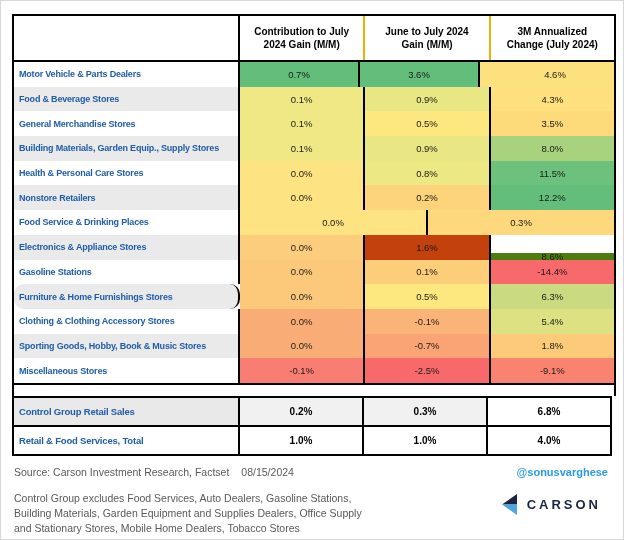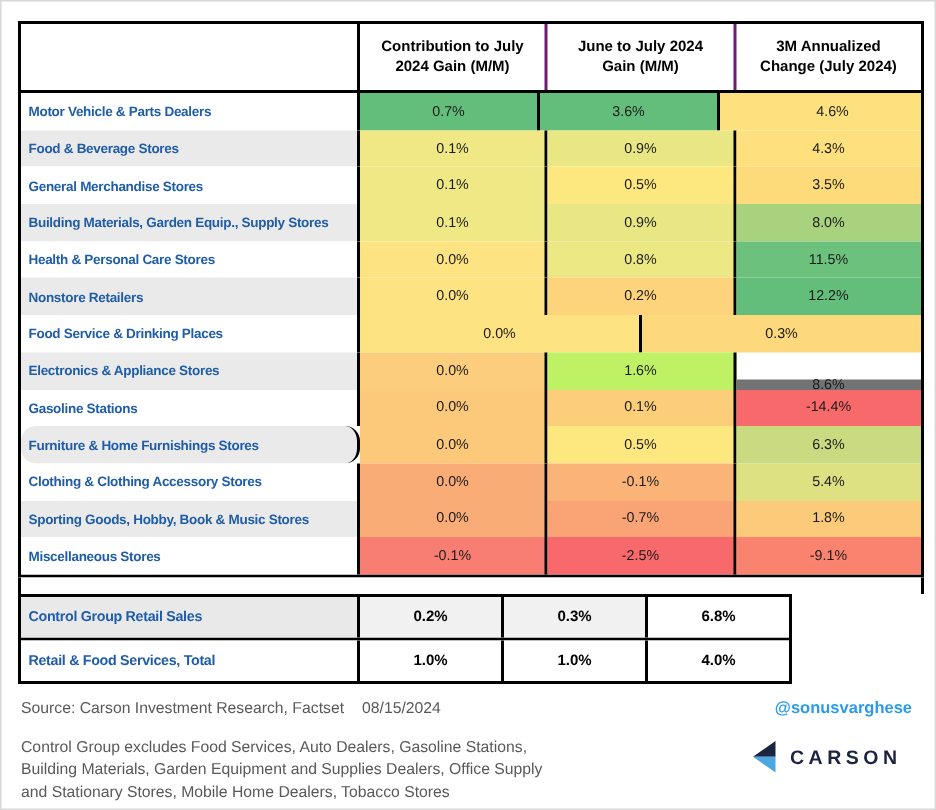--- a/index.html
+++ b/index.html
@@ -13,21 +13,21 @@
     background:#fff;border:1px solid #d8d8d8;overflow:hidden;
   }
   
   .maintable{
     margin:13px 8px 0 11px;width:604px;box-sizing:border-box;
     border:2px solid #000;background:#fff;
   }
   .hrow{display:flex;height:44px;border-bottom:2px solid #000;}
   .corner{width:226px;box-sizing:border-box;border-right:2px solid #000;background:#fff;}
   .hcell{
-    flex:1;box-sizing:border-box;border-right:2px solid #701a75;
+    flex:1;box-sizing:border-box;border-right:2px solid #eab308;
     display:flex;align-items:center;justify-content:center;text-align:center;
     font-weight:bold;font-size:10px;line-height:1.35;padding:2px 10px;color:#000;
   }
   .hcell:last-child{border-right:none;}
   .drow{display:flex;height:24.7px;}
   .rlabel{
     width:226px;box-sizing:border-box;border-right:2px solid #000;
     display:flex;align-items:center;padding-left:5px;
     font-weight:bold;font-size:9px;letter-spacing:-0.2px;white-space:nowrap;
     overflow:hidden;
@@ -38,21 +38,21 @@
     font-size:9.5px;color:#1a1a1a;
   }
   .vcell:last-child{border-right:none;}
   
   .spacer{
     margin-left:11px;width:604px;height:11px;box-sizing:border-box;
     border-left:2px solid #000;border-right:2px solid #000;background:#fff;
   }
   
   .sumtable{
-    margin-left:11px;width:516px;box-sizing:border-box;
+    margin-left:11px;width:600px;box-sizing:border-box;
     border:2px solid #000;background:#fff;
   }
   .srow{display:flex;height:27px;border-bottom:2px solid #000;}
   .srow:last-child{border-bottom:none;}
   .srow .rlabel{font-size:9.5px;}
   .srow .vcell{font-weight:bold;font-size:10px;color:#000;}
   
   .srcrow{
     display:flex;justify-content:space-between;align-items:baseline;
     margin:10px 15px 0 13px;
@@ -116,22 +116,22 @@
           <div class="vcell" style="background: rgb(99, 190, 123);">12.2%</div>
         </div>
         <div class="drow">
           <div class="rlabel" style="background: rgb(255, 255, 255); color: rgb(31, 93, 168);">Food Service &amp; Drinking Places</div>
           <div class="vcell" style="background: rgb(254, 227, 130);">0.0%</div>
           <div class="vcell" style="background: rgb(253, 216, 124);">0.3%</div>
         </div>
         <div class="drow">
           <div class="rlabel" style="background: rgb(234, 234, 234); color: rgb(31, 93, 168);">Electronics &amp; Appliance Stores</div>
           <div class="vcell" style="background: rgb(252, 205, 125);">0.0%</div>
-          <div class="vcell" style="background: #bef264;">1.6%</div>
-          <div class="vcell" style="background: #737373; margin-top: 18px;">8.6%</div>
+          <div class="vcell" style="background: #c2410c;">1.6%</div>
+          <div class="vcell" style="background: #4d7c0f; margin-top: 18px;">8.6%</div>
         </div>
         <div class="drow">
           <div class="rlabel" style="background: rgb(255, 255, 255); color: rgb(31, 93, 168);">Gasoline Stations</div>
           <div class="vcell" style="background: rgb(252, 201, 123);">0.0%</div>
           <div class="vcell" style="background: rgb(252, 206, 122);">0.1%</div>
           <div class="vcell" style="background: rgb(248, 105, 107);">-14.4%</div>
         </div>
         <div class="drow">
           <div class="rlabel" style="background: rgb(234, 234, 234); color: rgb(31, 93, 168); border-radius: 10px;">Furniture &amp; Home Furnishings Stores</div>
           <div class="vcell" style="background: rgb(252, 201, 123);">0.0%</div>

